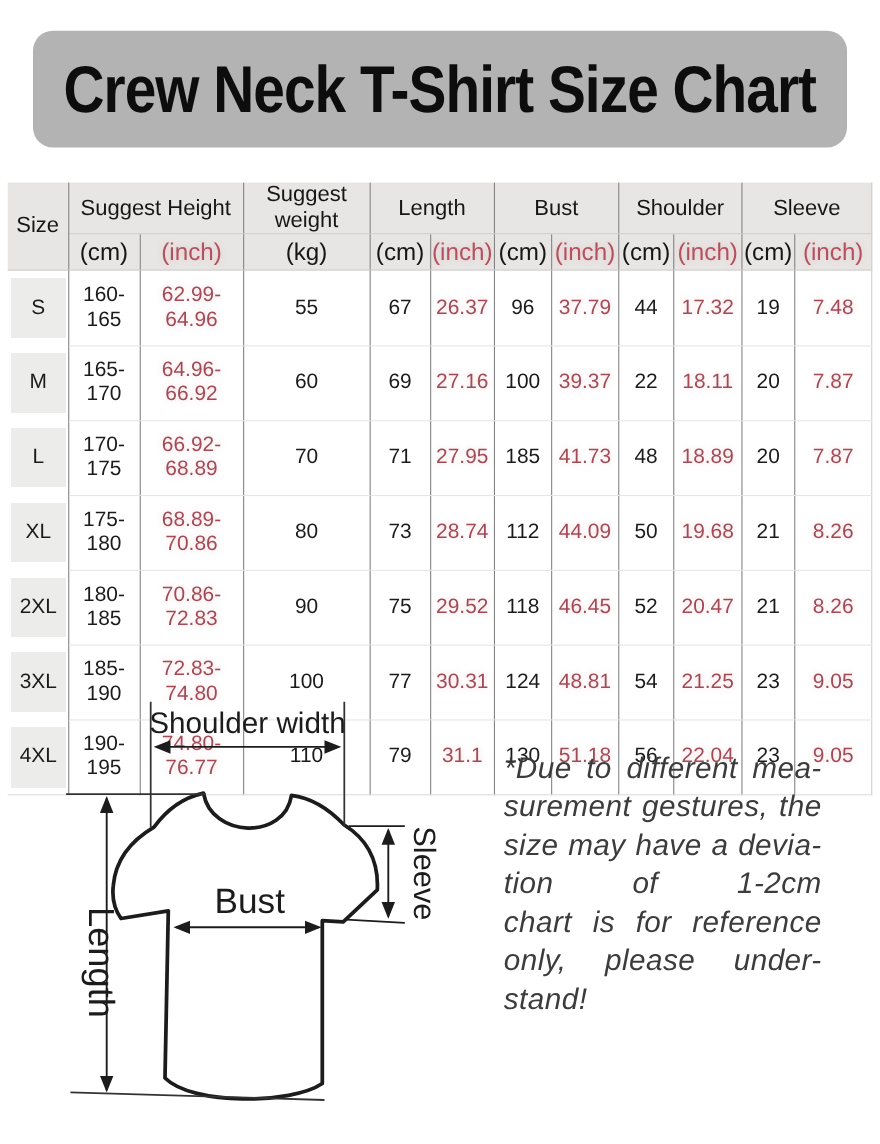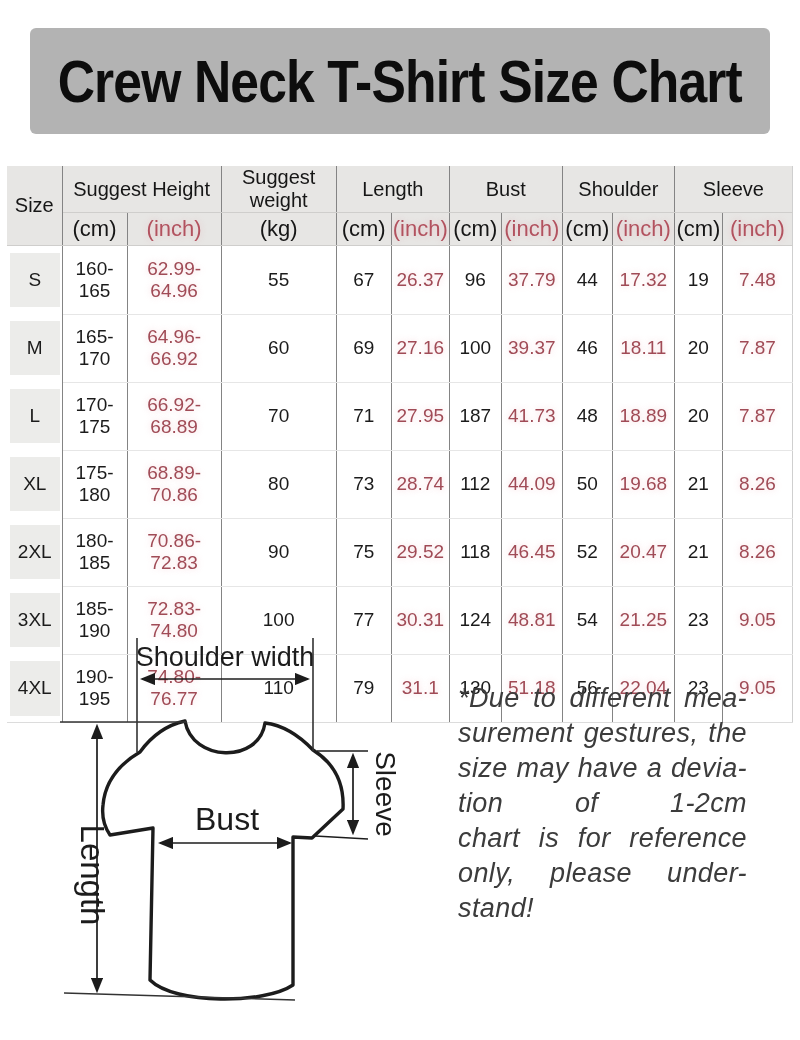--- a/index.html
+++ b/index.html
@@ -5,21 +5,21 @@
   :root{
     --banner-bg:#b3b3b3; --header-bg:#e7e6e4; --size-cell-bg:#ececea;
     --inch-red:#a04b56; --inch-red-header:#b2525f; --grid-line:#848484; --note-text:#3c3c3c;
   }
   html,body{margin:0;padding:0;background:#fff;}
   body{width:800px;height:1040px;font-family:"Liberation Sans",sans-serif;}
   .page{position:relative;width:800px;height:1040px;background:#fff;overflow:hidden;}
 
   
   .banner{position:absolute;left:30px;top:28px;width:740px;height:106px;background:var(--banner-bg);
-    border-radius:6px;display:flex;align-items:center;justify-content:center;}
+    border-radius:18px;display:flex;align-items:center;justify-content:center;}
   .title{font-size:60px;font-weight:700;color:#0d0d0d;letter-spacing:-1px;white-space:nowrap;
     transform:scaleX(0.86);}
 
   
   table.size-table{position:absolute;left:7px;top:166px;width:786px;border-collapse:collapse;
     table-layout:fixed;}
   .size-table th,.size-table td{padding:0;text-align:center;vertical-align:middle;
     border-right:1px solid var(--grid-line);}
   .size-table th:last-child,.size-table td:last-child{border-right:1px solid #cfcfcf;}
   thead th{background:var(--header-bg);font-weight:400;color:#161616;
@@ -111,33 +111,33 @@
         </tr>
         <tr>
           <td class="size-col">M</td>
           <td>165-170</td>
           <td class="inch">64.96-66.92</td>
           <td>60</td>
           <td>69</td>
           <td class="inch">27.16</td>
           <td>100</td>
           <td class="inch">39.37</td>
-          <td>46</td>
+          <td>22</td>
           <td class="inch">18.11</td>
           <td>20</td>
           <td class="inch">7.87</td>
         </tr>
         <tr>
           <td class="size-col">L</td>
           <td>170-175</td>
           <td class="inch">66.92-68.89</td>
           <td>70</td>
           <td>71</td>
           <td class="inch">27.95</td>
-          <td>187</td>
+          <td>185</td>
           <td class="inch">41.73</td>
           <td>48</td>
           <td class="inch">18.89</td>
           <td>20</td>
           <td class="inch">7.87</td>
         </tr>
         <tr>
           <td class="size-col">XL</td>
           <td>175-180</td>
           <td class="inch">68.89-70.86</td>

